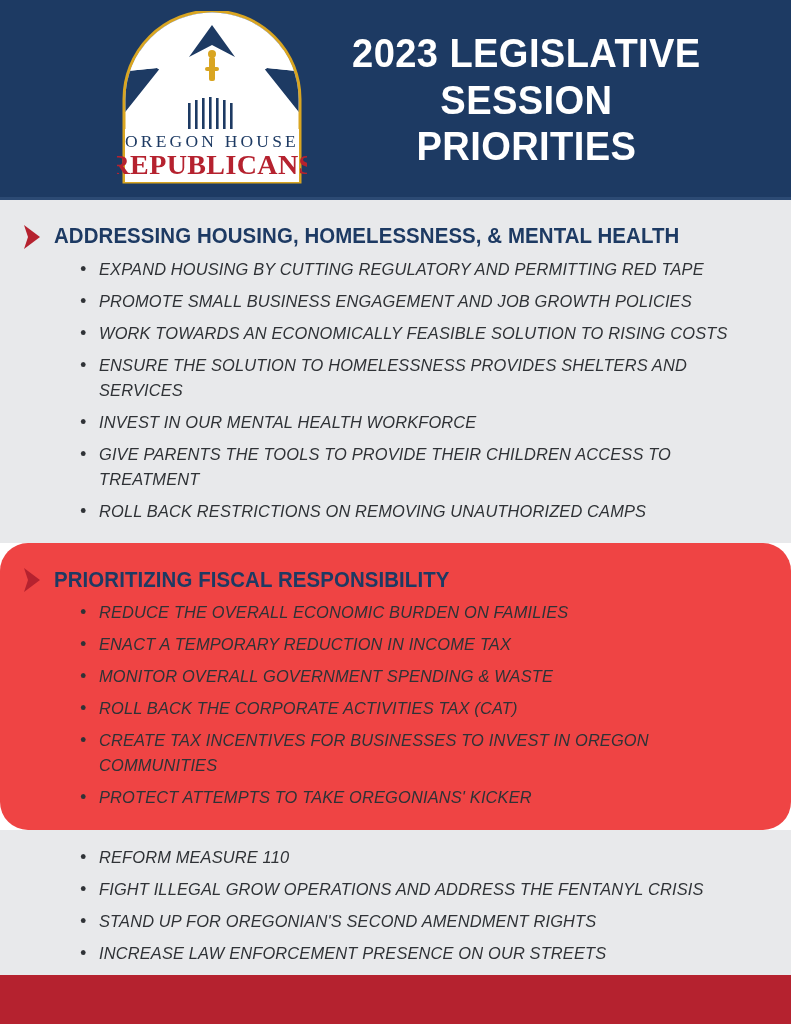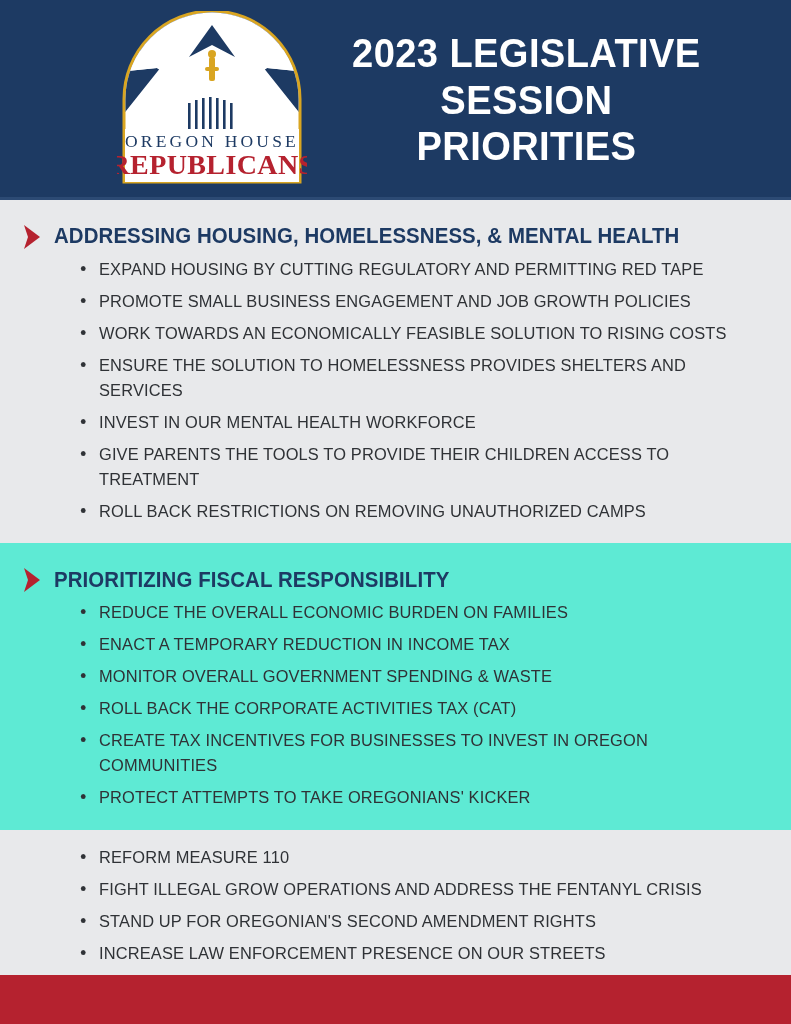--- a/index.html
+++ b/index.html
@@ -41,21 +41,21 @@
     padding-right:60px;
     padding-left:6px;
     transform:scaleX(0.93);
     transform-origin:center center;
     white-space:pre-line;
   }
 
   
   .section { position:relative; padding:8px 18px 0 18px; }
   .section.shade  { background:#e8e9eb; }
-  .section.plain  { background:#5eead4; }
+  .section.plain  { background:#ef4444;border-radius:28px; }
 
   .sec-head {
     display:flex; align-items:center;
     padding-top:16px;
     padding-left:4px;
   }
   .arrow-icon {
     flex:0 0 auto;
     width:20px; height:26px;
     margin-right:12px;
@@ -65,21 +65,21 @@
     color:#1d3a63;
     font-weight:bold;
     font-size:21.5px;
     letter-spacing:0.1px;
     line-height:1.1;
     transform:scaleX(0.95);
     transform-origin:left center;
     white-space:nowrap;
   }
 
-  ul.bullets { list-style:none; margin:7px 0 0 0; padding:0 0 0 60px; }
+  ul.bullets { list-style:none; margin:7px 0 0 0; padding:0 0 0 60px;font-style:italic; }
   ul.bullets li {
     position:relative;
     color:#2f3236;
     font-size:17.2px;
     line-height:1.45;
     letter-spacing:0.15px;
     padding:0 0 7px 22px;
     transform:scaleX(0.955);
     transform-origin:left center;
   }

